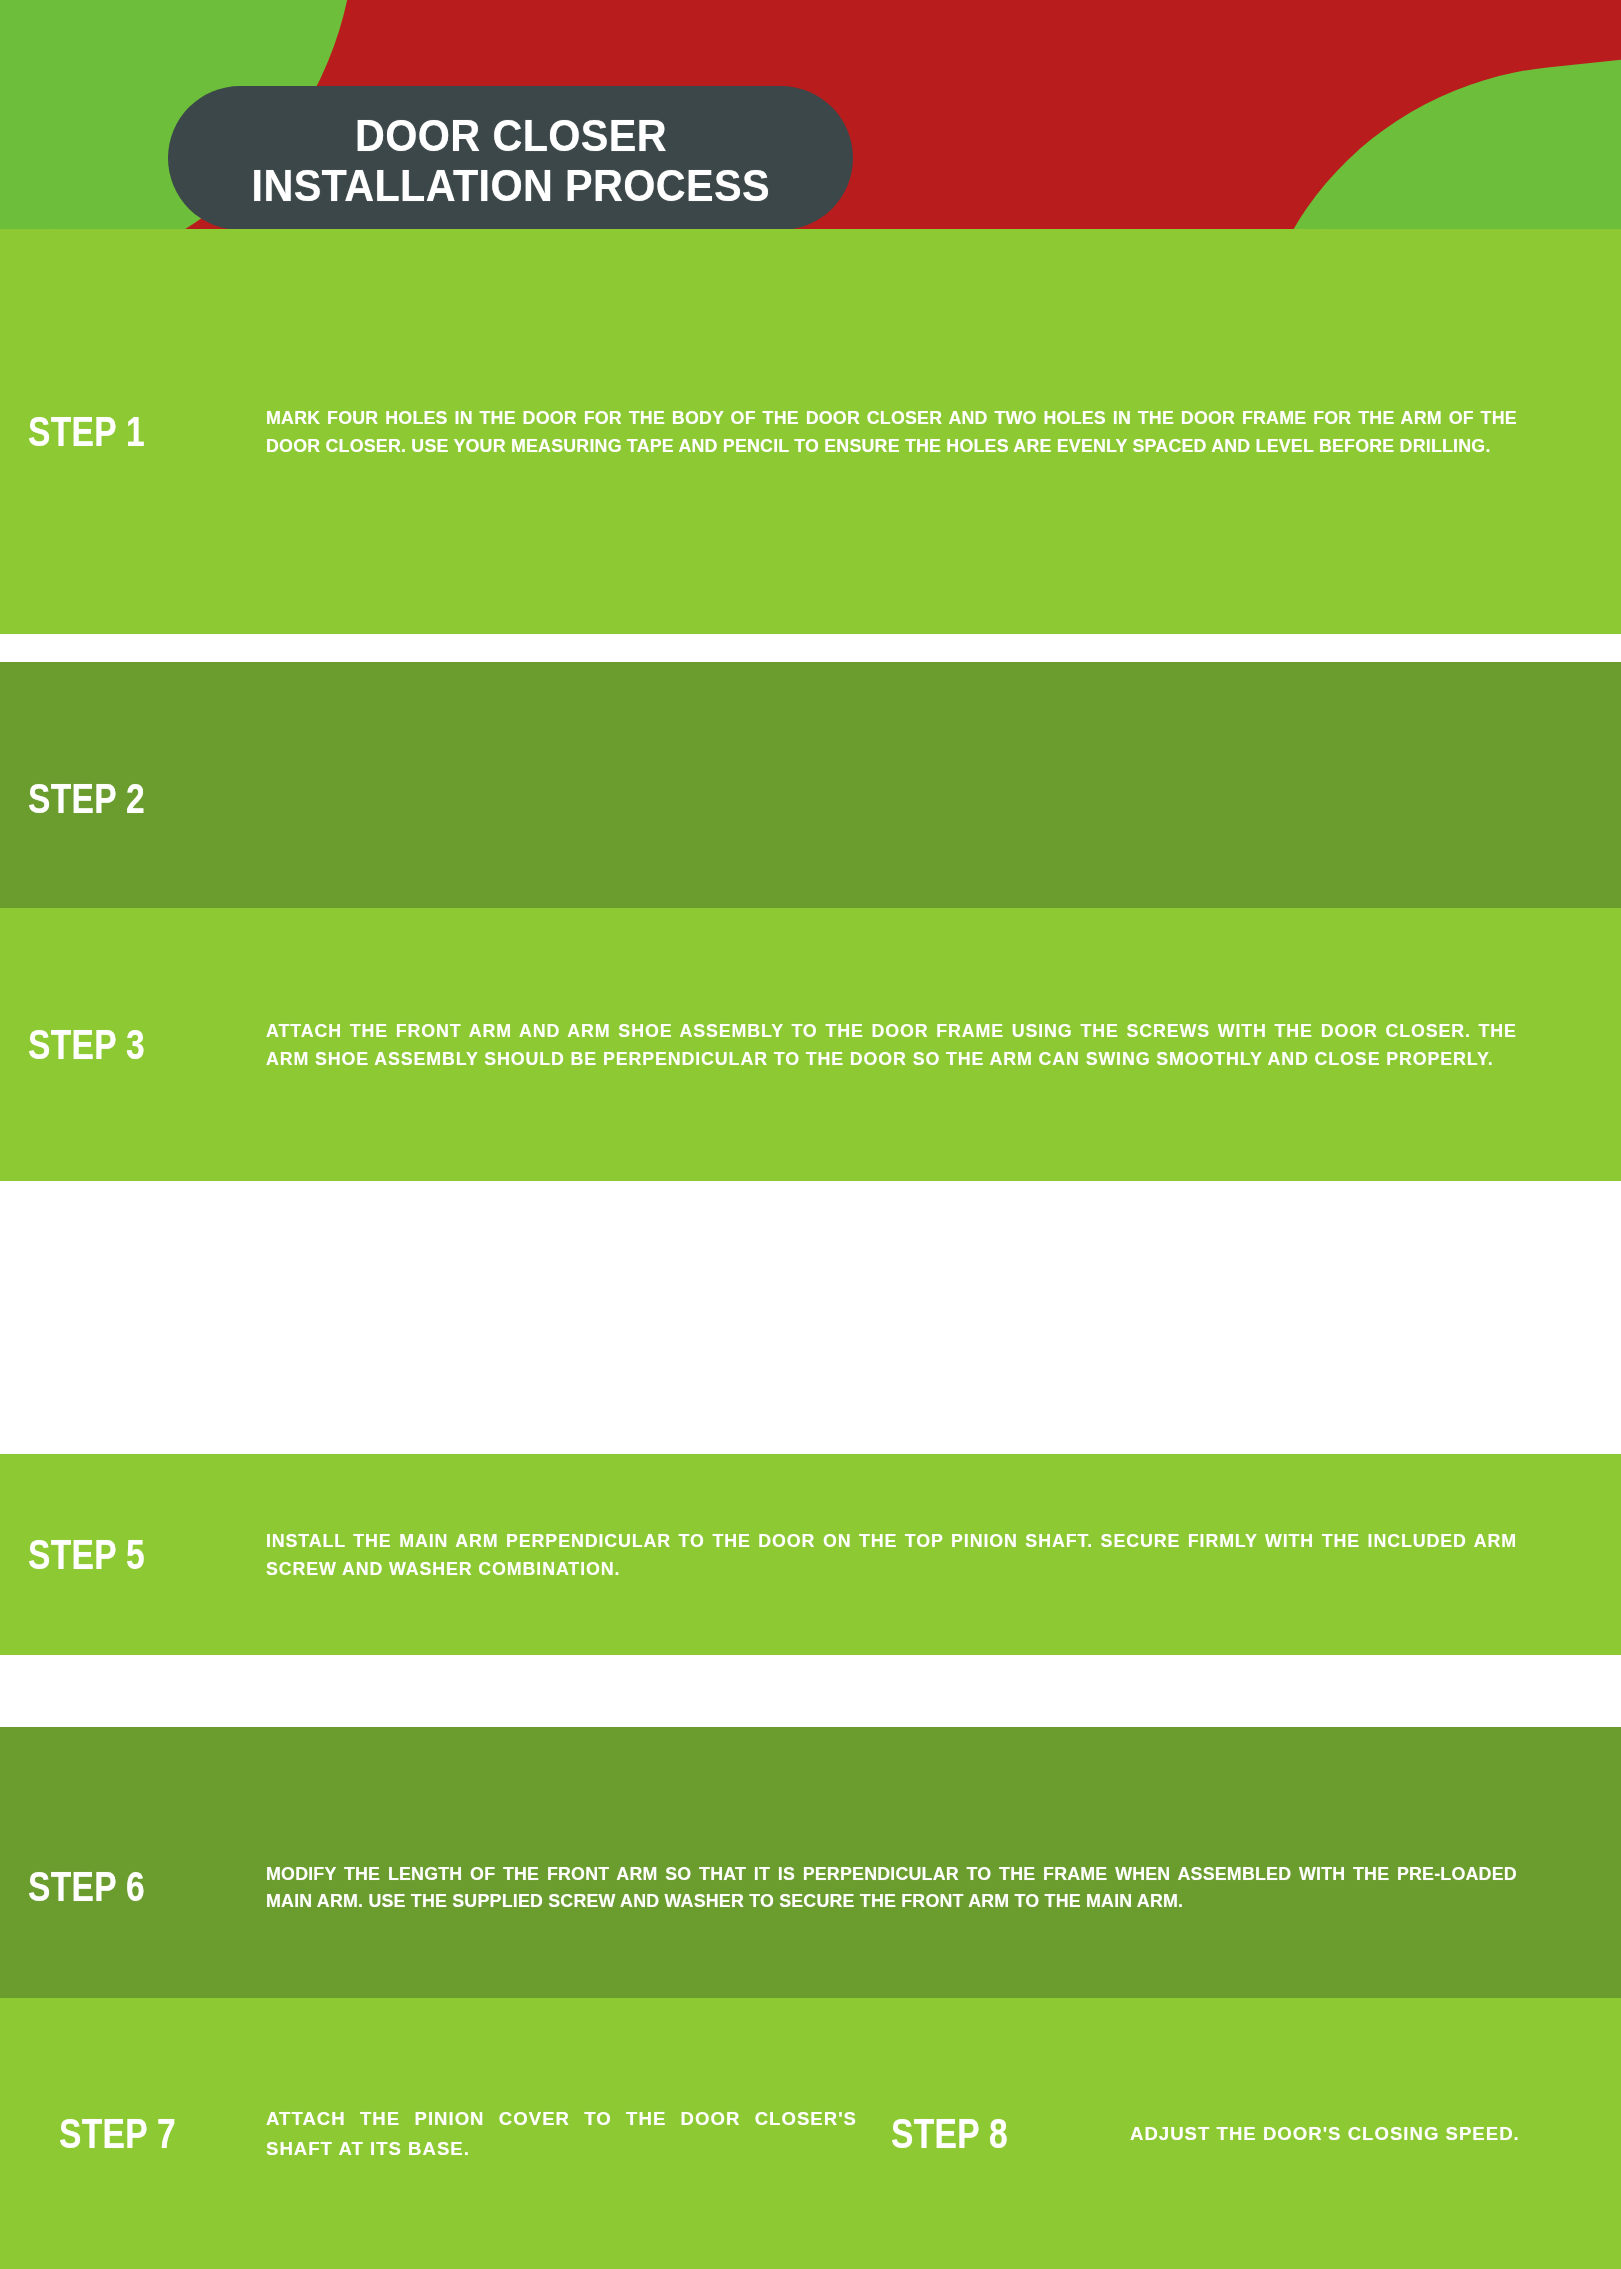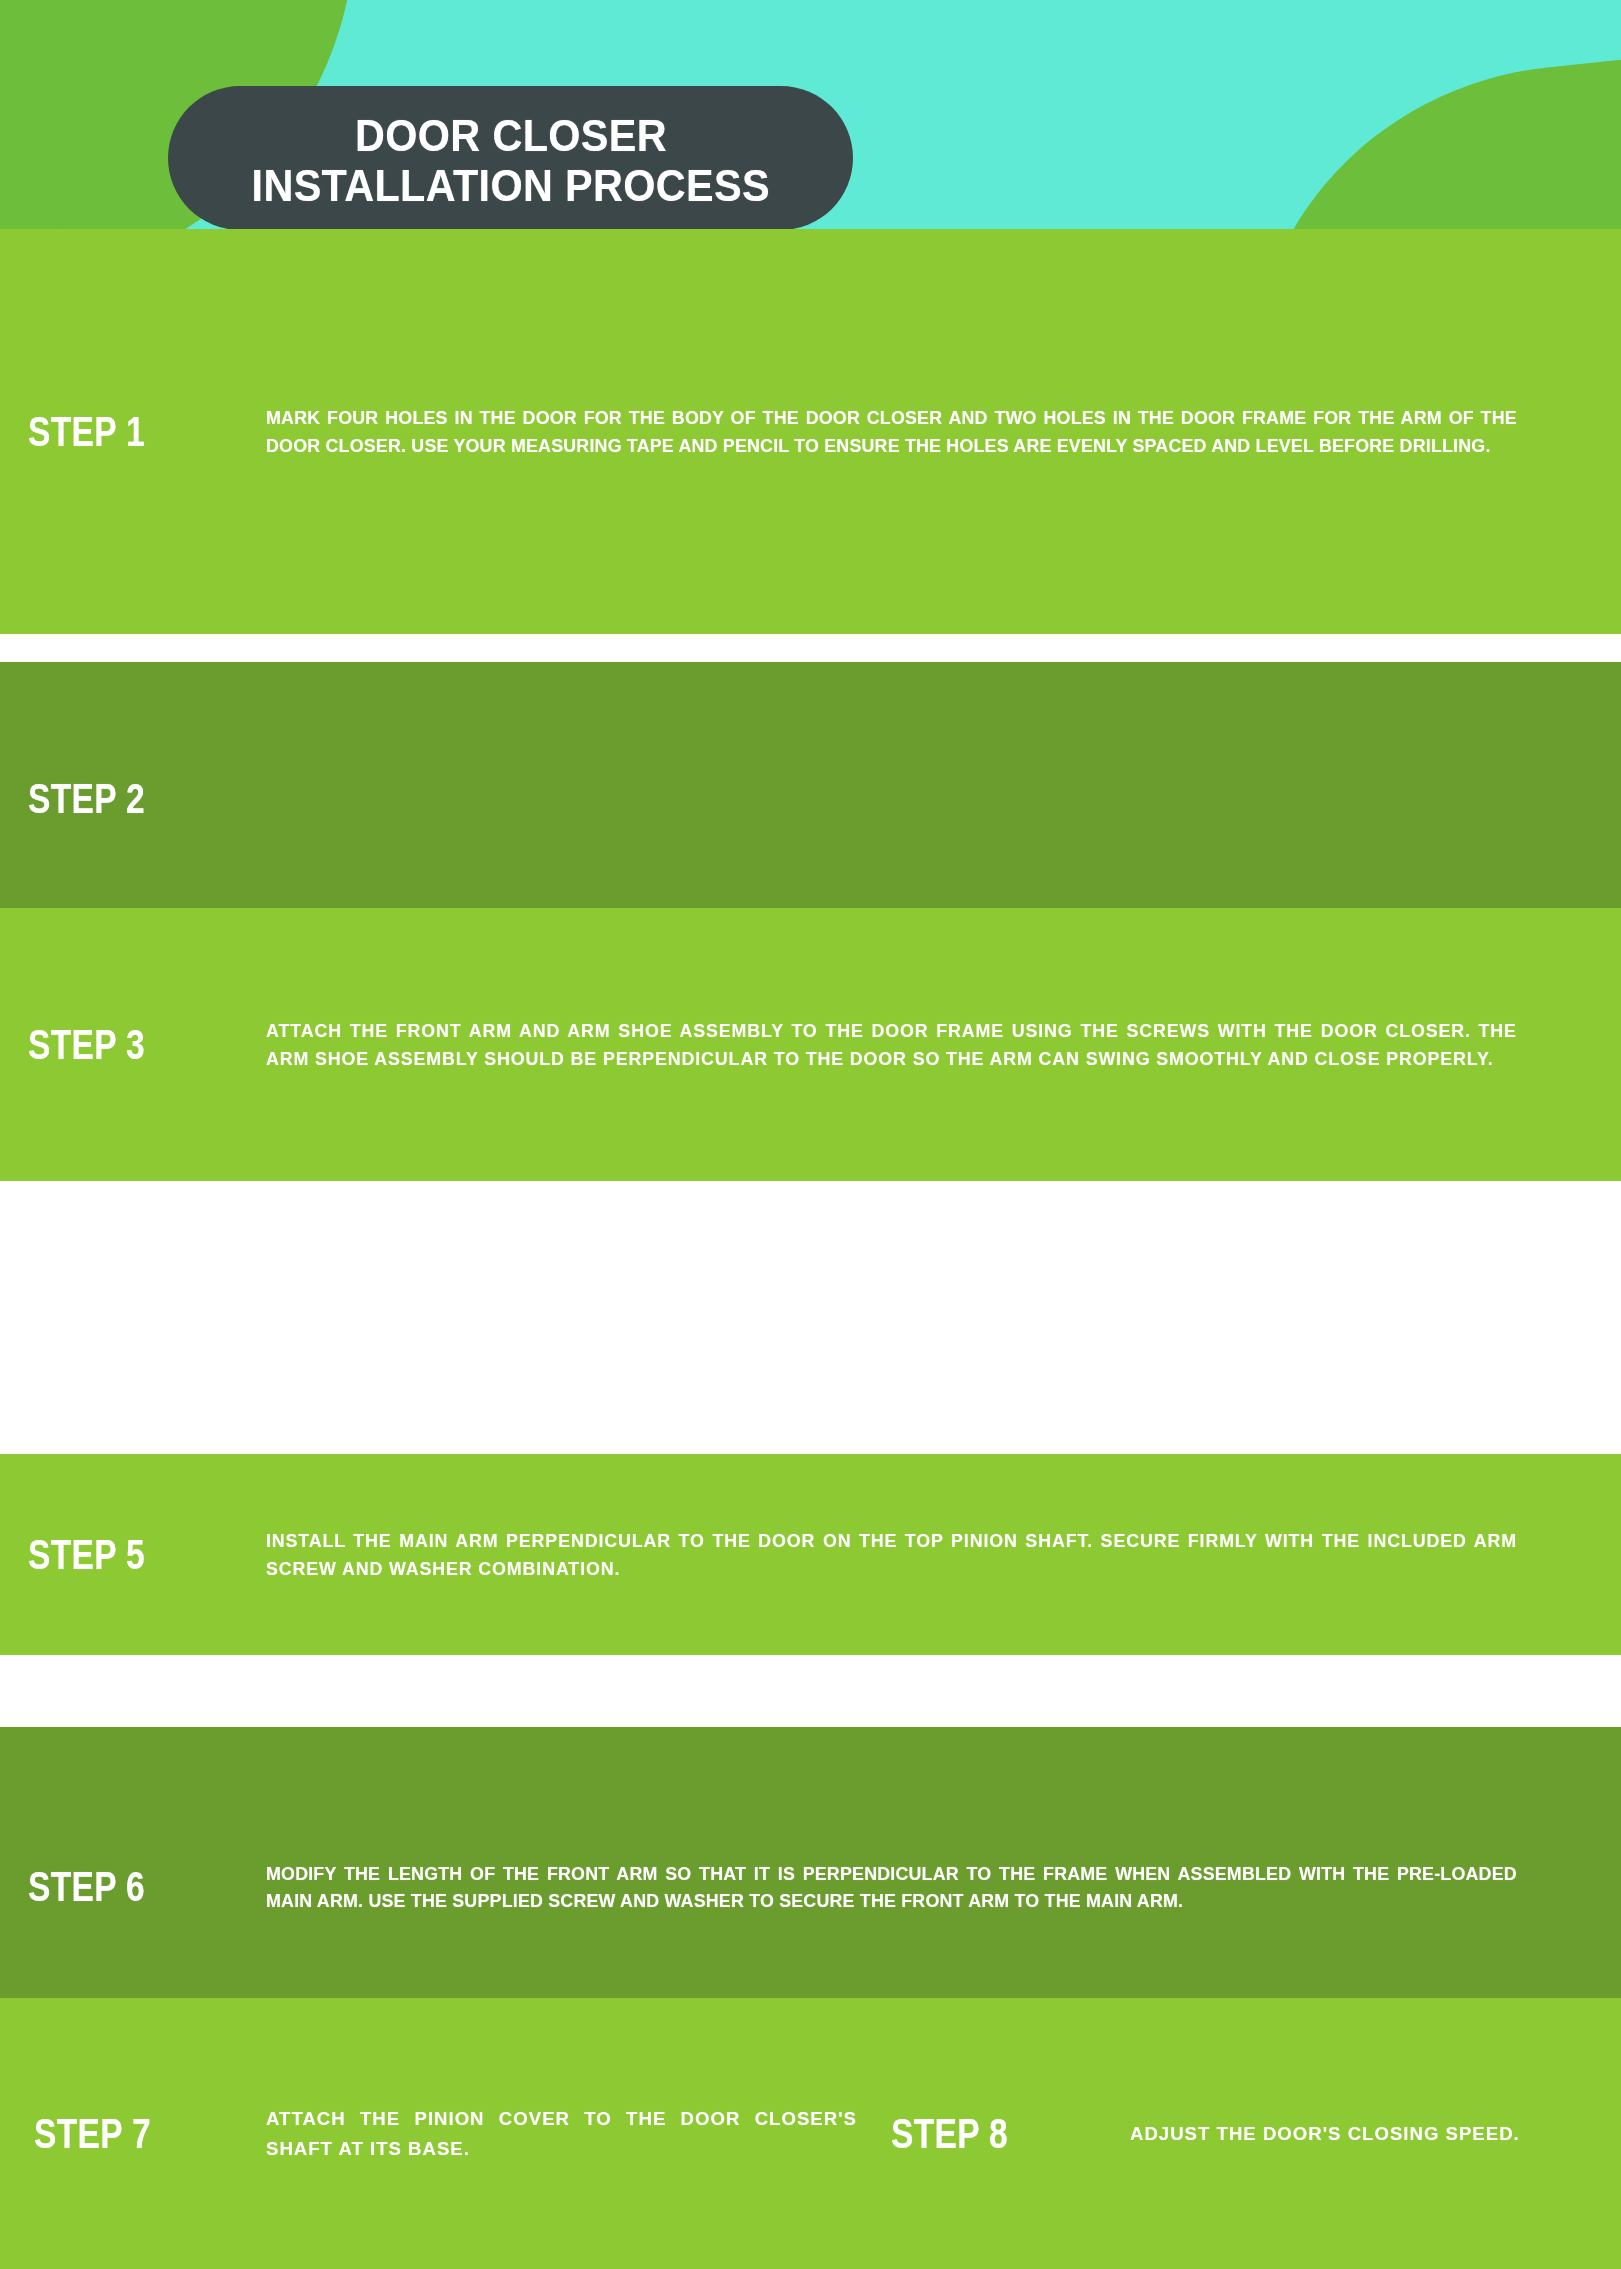--- a/index.html
+++ b/index.html
@@ -15,21 +15,21 @@
     font-family: "Liberation Sans", "DejaVu Sans", sans-serif;
   }
 
   
   .header {
     position: absolute;
     left: 0; top: 0;
     width: 1622px;
     height: 229px;
     overflow: hidden;
-    background: #5eead4;
+    background: #b91c1c;
   }
   .blob-left {
     position: absolute;
     left: -266px; top: -293px;
     width: 621px; height: 576px;
     background: #6CBE3B;
     border-radius: 0 0 58% 42% / 0 0 62% 48%;
   }
   .blob-left2 {
     position: absolute;
@@ -134,21 +134,21 @@
   .half {
     display: flex;
     align-items: center;
     box-sizing: border-box;
   }
   .half-a { flex: 0 0 891px; }
   .half-b { flex: 1 1 auto; }
   .half .label-col-s {
     width: 266px;
     flex: 0 0 266px;
-    padding-left: 34px;
+    padding-left: 59px;
     box-sizing: border-box;
   }
   .half-b .label-col-s {
     width: 239px;
     flex: 0 0 239px;
     padding-left: 0;
   }
   .half .body-col-s {
     flex: 1 1 auto;
     padding-right: 34px;

